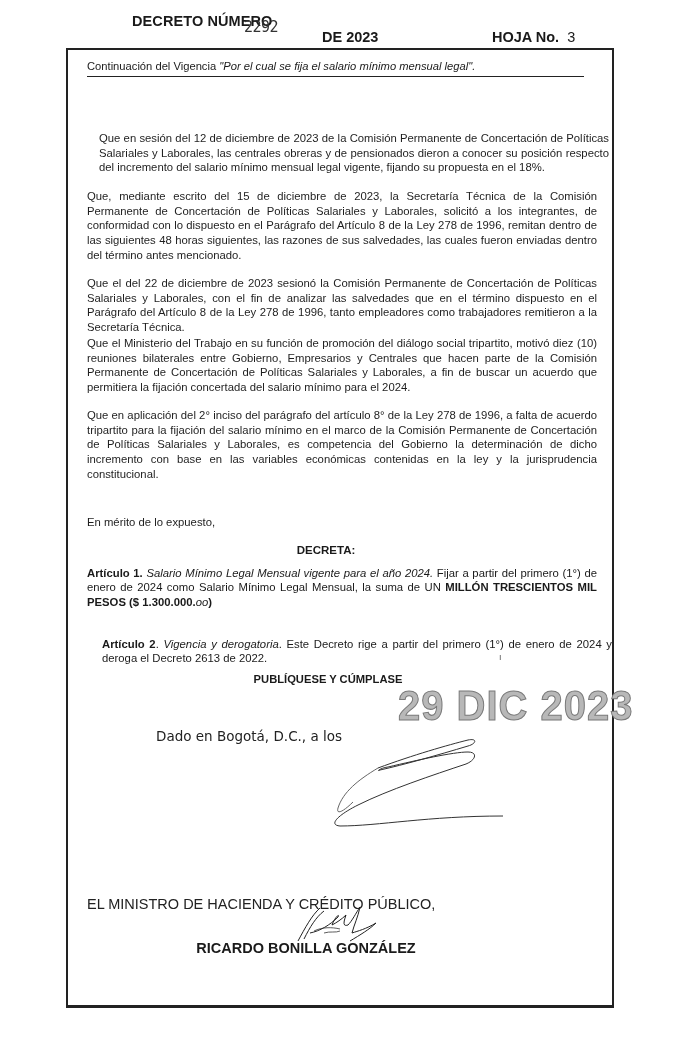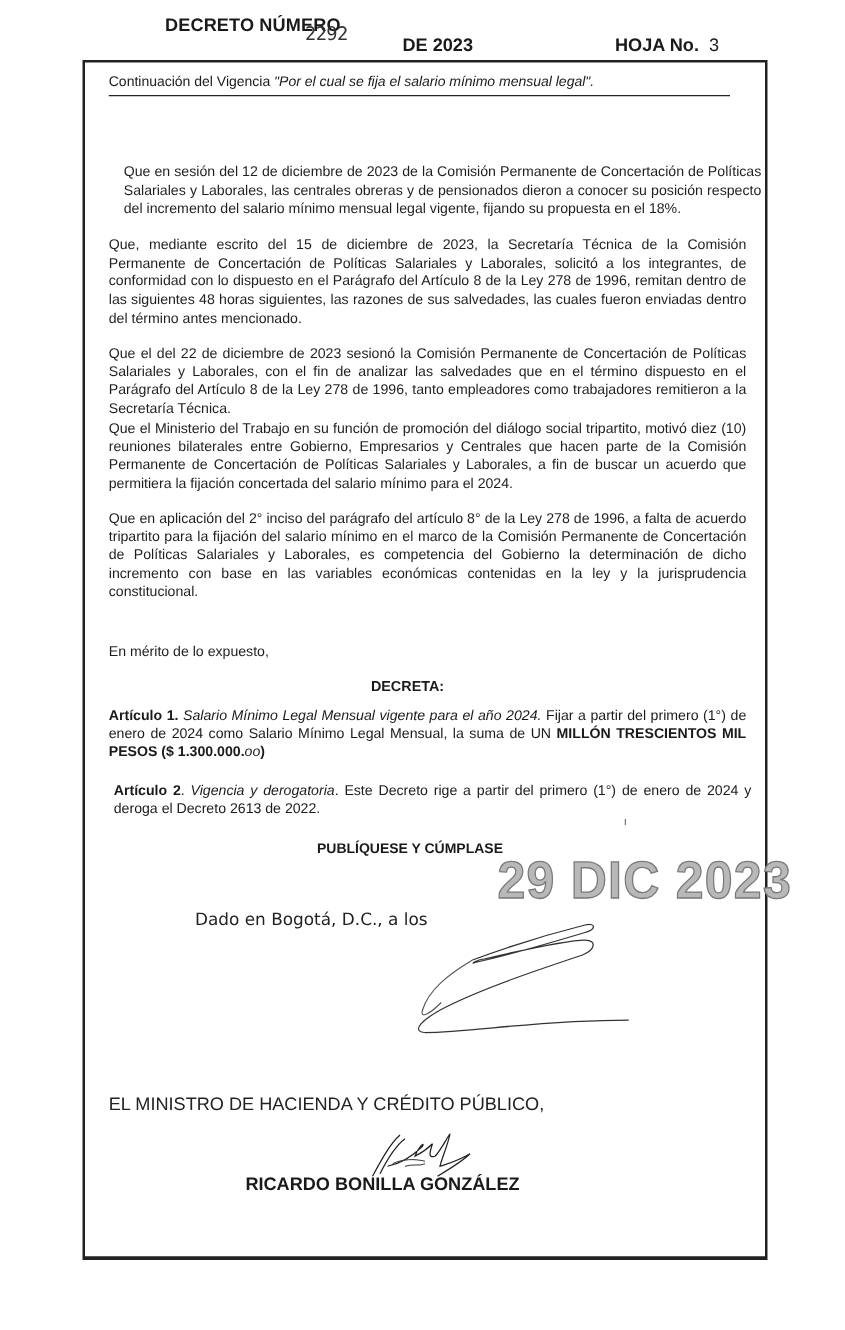--- a/index.html
+++ b/index.html
@@ -15,21 +15,21 @@
   .contin i { font-style:italic; }
   .para { position:absolute; left:87px; width:510px; font-size:11.3px; line-height:14.7px; text-align:justify; color:#1e1e1e; }
   .decreta { position:absolute; left:0; width:676px; text-align:center; top:544px; font-weight:bold; font-size:11.5px; margin-left:-12px; }
   .art { position:absolute; left:87px; width:510px; font-size:11.3px; line-height:14.3px; text-align:justify; }
   .b { font-weight:bold; }
   .bi { font-weight:normal; font-style:italic; }
   .publ { position:absolute; left:0; width:676px; text-align:center; top:673px; font-weight:bold; font-size:11.2px; margin-left:-10px; }
   .stamp { position:absolute; left:398px; top:683px; font-family:"Liberation Sans", sans-serif; font-weight:bold; font-size:40px; color:#b8b8b8; letter-spacing:1px; -webkit-text-stroke:1px #7a7a7a; transform:scaleY(1.05); }
   .dado { position:absolute; left:156px; top:728px; font-family:"DejaVu Sans", sans-serif; font-size:13.5px; color:#222; }
   .sig1 { position:absolute; left:318px; top:730px; width:190px; height:110px; }
-  .ministro { position:absolute; left:87px; top:876px; font-size:14.5px; color:#222; }
+  .ministro { position:absolute; left:87px; top:896px; font-size:14.5px; color:#222; }
   .sig2 { position:absolute; left:280px; top:903px; width:110px; height:45px; }
   .nombre { position:absolute; left:0; width:676px; text-align:center; top:940px; font-weight:bold; font-size:14.5px; margin-left:-32px; }
   .tick { position:absolute; left:499px; top:652px; font-size:9px; color:#555; }
 </style>
 </head>
 <body>
 
 <div class="header">
   <span class="h-decreto">DECRETO NÚMERO</span>
   <span class="h-numero">2292</span>
@@ -51,21 +51,21 @@
 
 <p class="para" style="top:515px;margin:0;">En mérito de lo expuesto,</p>
 
 <div class="decreta">DECRETA:</div>
 
 <p class="art" style="top:566px;margin:0;">
   <span class="b">Artículo 1.</span>
   <span class="bi">Salario Mínimo Legal Mensual vigente para el año 2024.</span><span> Fijar a partir del primero (1°) de enero de 2024 como Salario Mínimo Legal Mensual, la suma de UN </span><span class="b">MILLÓN TRESCIENTOS MIL PESOS ($ 1.300.000.</span><span class="bi">oo</span><span class="b">)</span>
 </p>
 
-<p class="art" style="top:622px;margin:4px;">
+<p class="art" style="top:622px;margin:15px;">
   <span class="b">Artículo 2</span><span>. </span><span class="bi">Vigencia y derogatoria</span><span>. Este Decreto rige a partir del primero (1°) de enero de 2024 y deroga el Decreto 2613 de 2022.</span>
 </p>
 
 <span class="tick">ı</span>
 
 <div class="publ">PUBLÍQUESE Y CÚMPLASE</div>
 
 <div class="stamp">29 DIC 2023</div>
 
 <div class="dado">Dado en Bogotá, D.C., a los</div>

